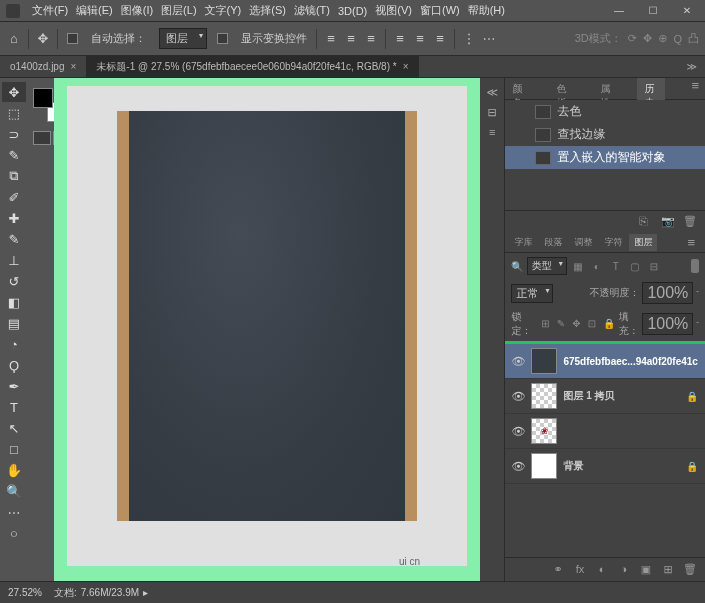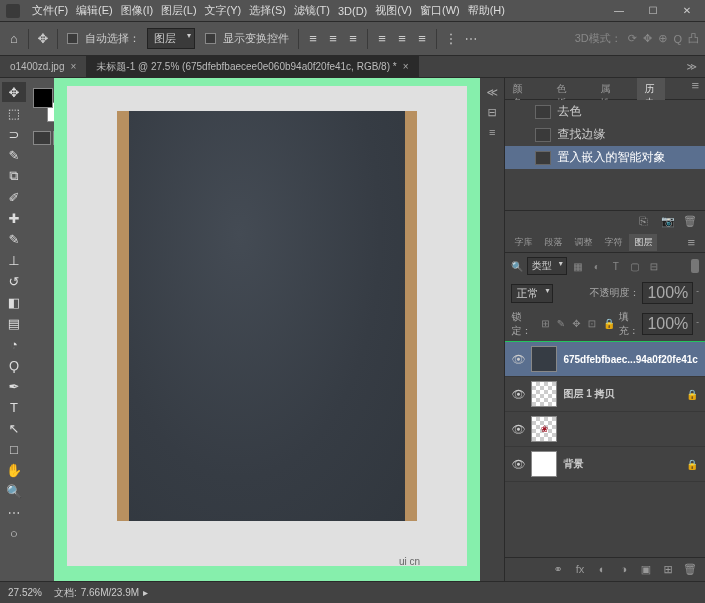--- a/index.html
+++ b/index.html
@@ -7,21 +7,21 @@
 
 
 .menubar { background: #535353; height: 22px; display: flex; align-items: center; padding: 0 6px; border-bottom: 1px solid #2a2a2a; }
 .menubar .logo { width: 14px; height: 14px; background: #3a3a3a; margin-right: 8px; border-radius: 2px; }
 .menubar .menu-item { padding: 0 4px; font-size: 11px; color: #ddd; cursor: default; }
 .window-controls { margin-left: auto; display: flex; gap: 10px; }
 .win-btn { width: 24px; height: 14px; display: flex; align-items: center; justify-content: center; color: #ccc; font-size: 10px; }
 
 
 .options-bar { background: #535353; height: 34px; display: flex; align-items: center; padding: 0 6px; border-bottom: 1px solid #2a2a2a; gap: 4px; }
-.opt-item { display: flex; align-items: center; gap: 7px; padding: 0 3px; }
+.opt-item { display: flex; align-items: center; gap: 13px; padding: 0 3px; }
 .opt-icon { width: 16px; height: 16px; display: flex; align-items: center; justify-content: center; color: #ccc; font-size: 13px; }
 .checkbox { width: 11px; height: 11px; border: 1px solid #888; background: #3a3a3a; }
 .dropdown { background: #3a3a3a; border: 1px solid #222; padding: 2px 18px 2px 6px; color: #ccc; font-size: 11px; position: relative; }
 .dropdown::after { content: "▾"; position: absolute; right: 3px; font-size: 8px; }
 .divider-v { width: 1px; height: 20px; background: #3a3a3a; margin: 0 2px; }
 .right-opts { margin-left: auto; display: flex; align-items: center; gap: 6px; color: #888; }
 
 
 .doc-tabs { background: #424242; height: 22px; display: flex; align-items: center; border-bottom: 1px solid #2a2a2a; }
 .doc-tab { padding: 4px 10px; font-size: 10px; color: #bbb; display: flex; align-items: center; gap: 6px; }
@@ -79,21 +79,21 @@
 .layers-filter { display: flex; align-items: center; gap: 3px; padding: 4px 6px; }
 .layers-filter .dropdown { flex: 0 0 auto; font-size: 10px; padding: 1px 14px 1px 4px; }
 .filter-icon { width: 16px; height: 14px; color: #888; font-size: 10px; display: flex; align-items: center; justify-content: center; }
 .filter-toggle { margin-left: auto; width: 8px; height: 14px; background: #777; border-radius: 2px; }
 
 .layers-opts { display: flex; align-items: center; gap: 4px; padding: 3px 6px; font-size: 10px; color: #aaa; }
 .layers-opts .dropdown { padding: 1px 14px 1px 4px; }
 .opacity-box { display: flex; align-items: center; gap: 3px; margin-left: auto; }
 .pct-box { background: #3a3a3a; border: 1px solid #222; padding: 1px 4px; font-size: 16px; }
 
-.lock-row { display: flex; align-items: center; gap: 3px; padding: 3px 6px; font-size: 10px; color: #aaa; border-bottom: 1px solid #22c55e; }
+.lock-row { display: flex; align-items: center; gap: 3px; padding: 3px 6px; font-size: 10px; color: #aaa; border-bottom: 3px solid #22c55e; }
 .lock-icon { width: 14px; height: 12px; color: #888; font-size: 10px; }
 
 .layer-list { flex: 1; overflow: hidden; }
 .layer { display: flex; align-items: center; gap: 6px; padding: 4px 6px; border-bottom: 1px solid #383838; font-size: 10px; }
 .layer.active { background: #5a6f8f; color: #fff; }
 .vis { width: 14px; text-align: center; color: #ccc; font-size: 11px; }
 .thumb { width: 26px; height: 26px; border: 1px solid #888; background: #fff; display: flex; align-items: center; justify-content: center; font-size: 9px; flex-shrink: 0; }
 .thumb.dark { background: #363c44; }
 .thumb.checker { background: repeating-conic-gradient(#ccc 0% 25%, #fff 0% 50%) 0 0/8px 8px; }
 .layer-name { flex: 1; overflow: hidden; white-space: nowrap; text-overflow: ellipsis; font-weight: bold; }

